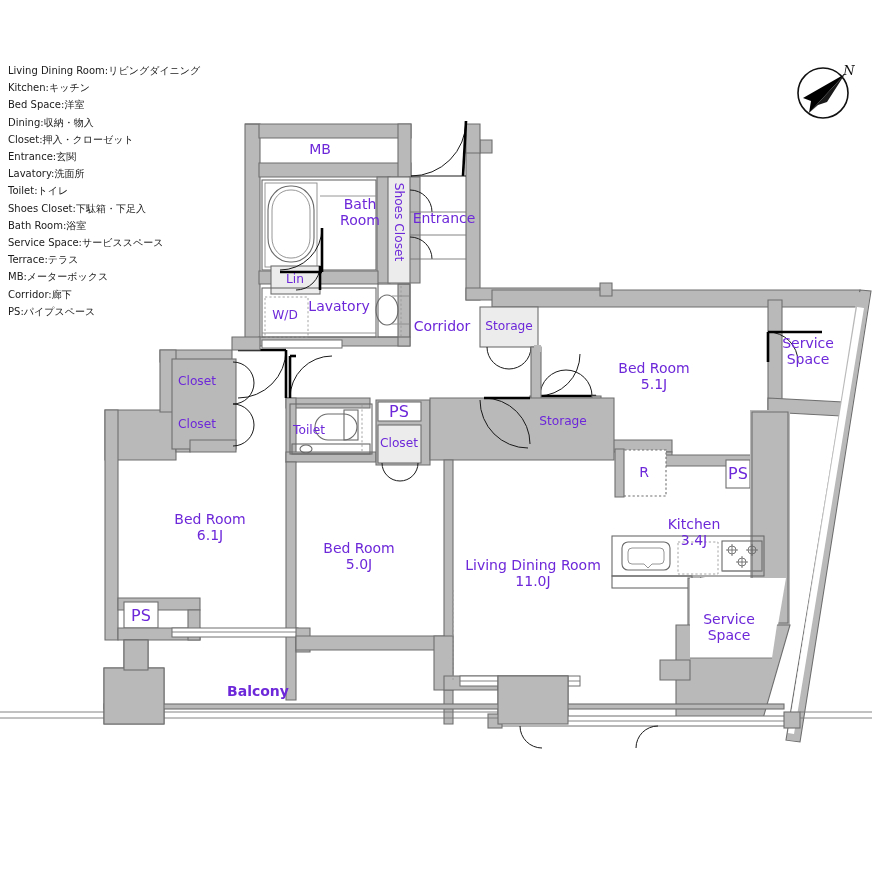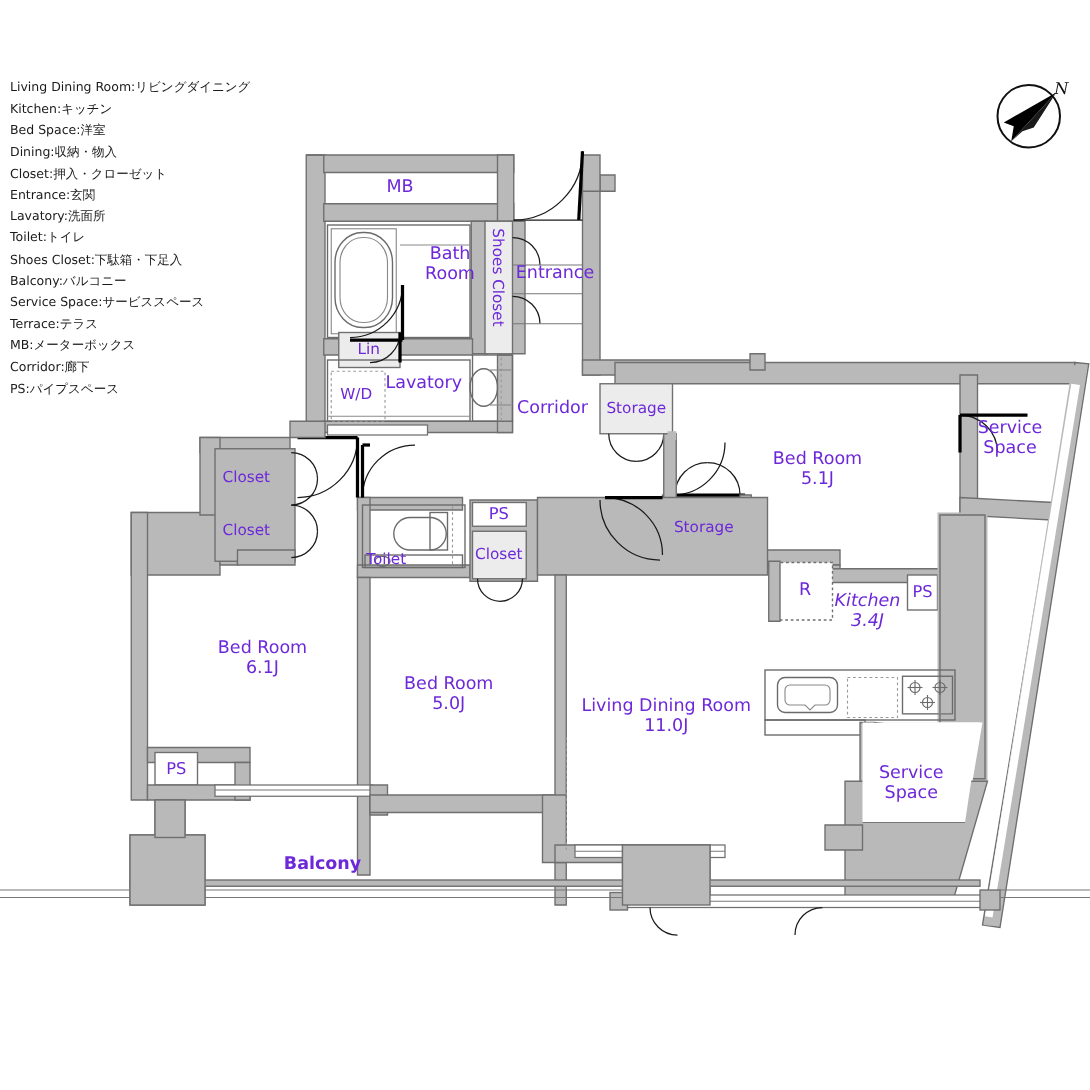--- a/index.html
+++ b/index.html
@@ -55,21 +55,21 @@
     color: #6d28d9;
     font-size: 14px;
     line-height: 15.5px;
     text-align: center;
     white-space: nowrap;
     transform: translate(-50%, -50%);
     pointer-events: none;
   }
   .lbl.two { line-height: 15.5px; }
   .lbl.small { font-size: 12.2px; }
-  .lbl.tiny { font-size: 13px; }
+  .lbl.tiny { font-size: 16px; }
   .lbl.vert {
     writing-mode: vertical-rl;
     text-orientation: mixed;
     white-space: nowrap;
   }
   .lbl .sub { display: block; }
 </style>
 </head>
 <body>
 
@@ -78,21 +78,21 @@
   <div id="legend">
     <div class="legend-line">Living Dining Room:リビングダイニング</div>
     <div class="legend-line">Kitchen:キッチン</div>
     <div class="legend-line">Bed Space:洋室</div>
     <div class="legend-line">Dining:収納・物入</div>
     <div class="legend-line">Closet:押入・クローゼット</div>
     <div class="legend-line">Entrance:玄関</div>
     <div class="legend-line">Lavatory:洗面所</div>
     <div class="legend-line">Toilet:トイレ</div>
     <div class="legend-line">Shoes Closet:下駄箱・下足入</div>
-    <div class="legend-line">Balcony:バルコニー</div>
+    <div class="legend-line">Bath Room:浴室</div>
     <div class="legend-line">Service Space:サービススペース</div>
     <div class="legend-line">Terrace:テラス</div>
     <div class="legend-line">MB:メーターボックス</div>
     <div class="legend-line">Corridor:廊下</div>
     <div class="legend-line">PS:パイプスペース</div>
   </div>
 
   <svg id="compass" viewBox="0 0 66 66">
     <circle cx="30" cy="35" r="25" fill="#ffffff" stroke="#111111" stroke-width="1.6"></circle>
     <polygon points="52,16 10,40 18,43 16,55" fill="#000000"></polygon>
@@ -460,21 +460,21 @@
   <div class="lbl small" style="left:563px;top:422px;">Storage</div>
 
   <div class="lbl two" style="left:654px;top:376px;">
     <span class="sub">Bed Room</span>
     <span class="sub">5.1J</span>
   </div>
   <div class="lbl two" style="left:808px;top:351px;">
     <span class="sub">Service</span>
     <span class="sub">Space</span>
   </div>
-  <div class="lbl two" style="left:694px;top:489px;font-style:italic;">
+  <div class="lbl two" style="left:694px;top:532px;">
     <span class="sub">Kitchen</span>
     <span class="sub">3.4J</span>
   </div>
   <div class="lbl" style="left:644px;top:473px;">R</div>
   <div class="lbl tiny" style="left:738px;top:474px;">PS</div>
   <div class="lbl two" style="left:729px;top:627px;">
     <span class="sub">Service</span>
     <span class="sub">Space</span>
   </div>
   <div class="lbl two" style="left:533px;top:573px;text-align:center;">
@@ -482,21 +482,21 @@
     <span class="sub">11.0J</span>
   </div>
   <div class="lbl two" style="left:359px;top:556px;">
     <span class="sub">Bed Room</span>
     <span class="sub">5.0J</span>
   </div>
   <div class="lbl two" style="left:210px;top:527px;">
     <span class="sub">Bed Room</span>
     <span class="sub">6.1J</span>
   </div>
-  <div class="lbl small" style="left:309px;top:431px;margin-top:17px;">Toilet</div>
+  <div class="lbl small" style="left:309px;top:431px;">Toilet</div>
   <div class="lbl tiny" style="left:399px;top:412px;">PS</div>
   <div class="lbl small" style="left:399px;top:444px;">Closet</div>
   <div class="lbl small" style="left:197px;top:382px;">Closet</div>
   <div class="lbl small" style="left:197px;top:425px;">Closet</div>
   <div class="lbl tiny" style="left:141px;top:616px;">PS</div>
   <div class="lbl" style="left:258px;top:692px;font-weight:bold;">Balcony</div>
 
   <div class="lbl" style="left:344px;top:222px;"></div>
 
 </div>

